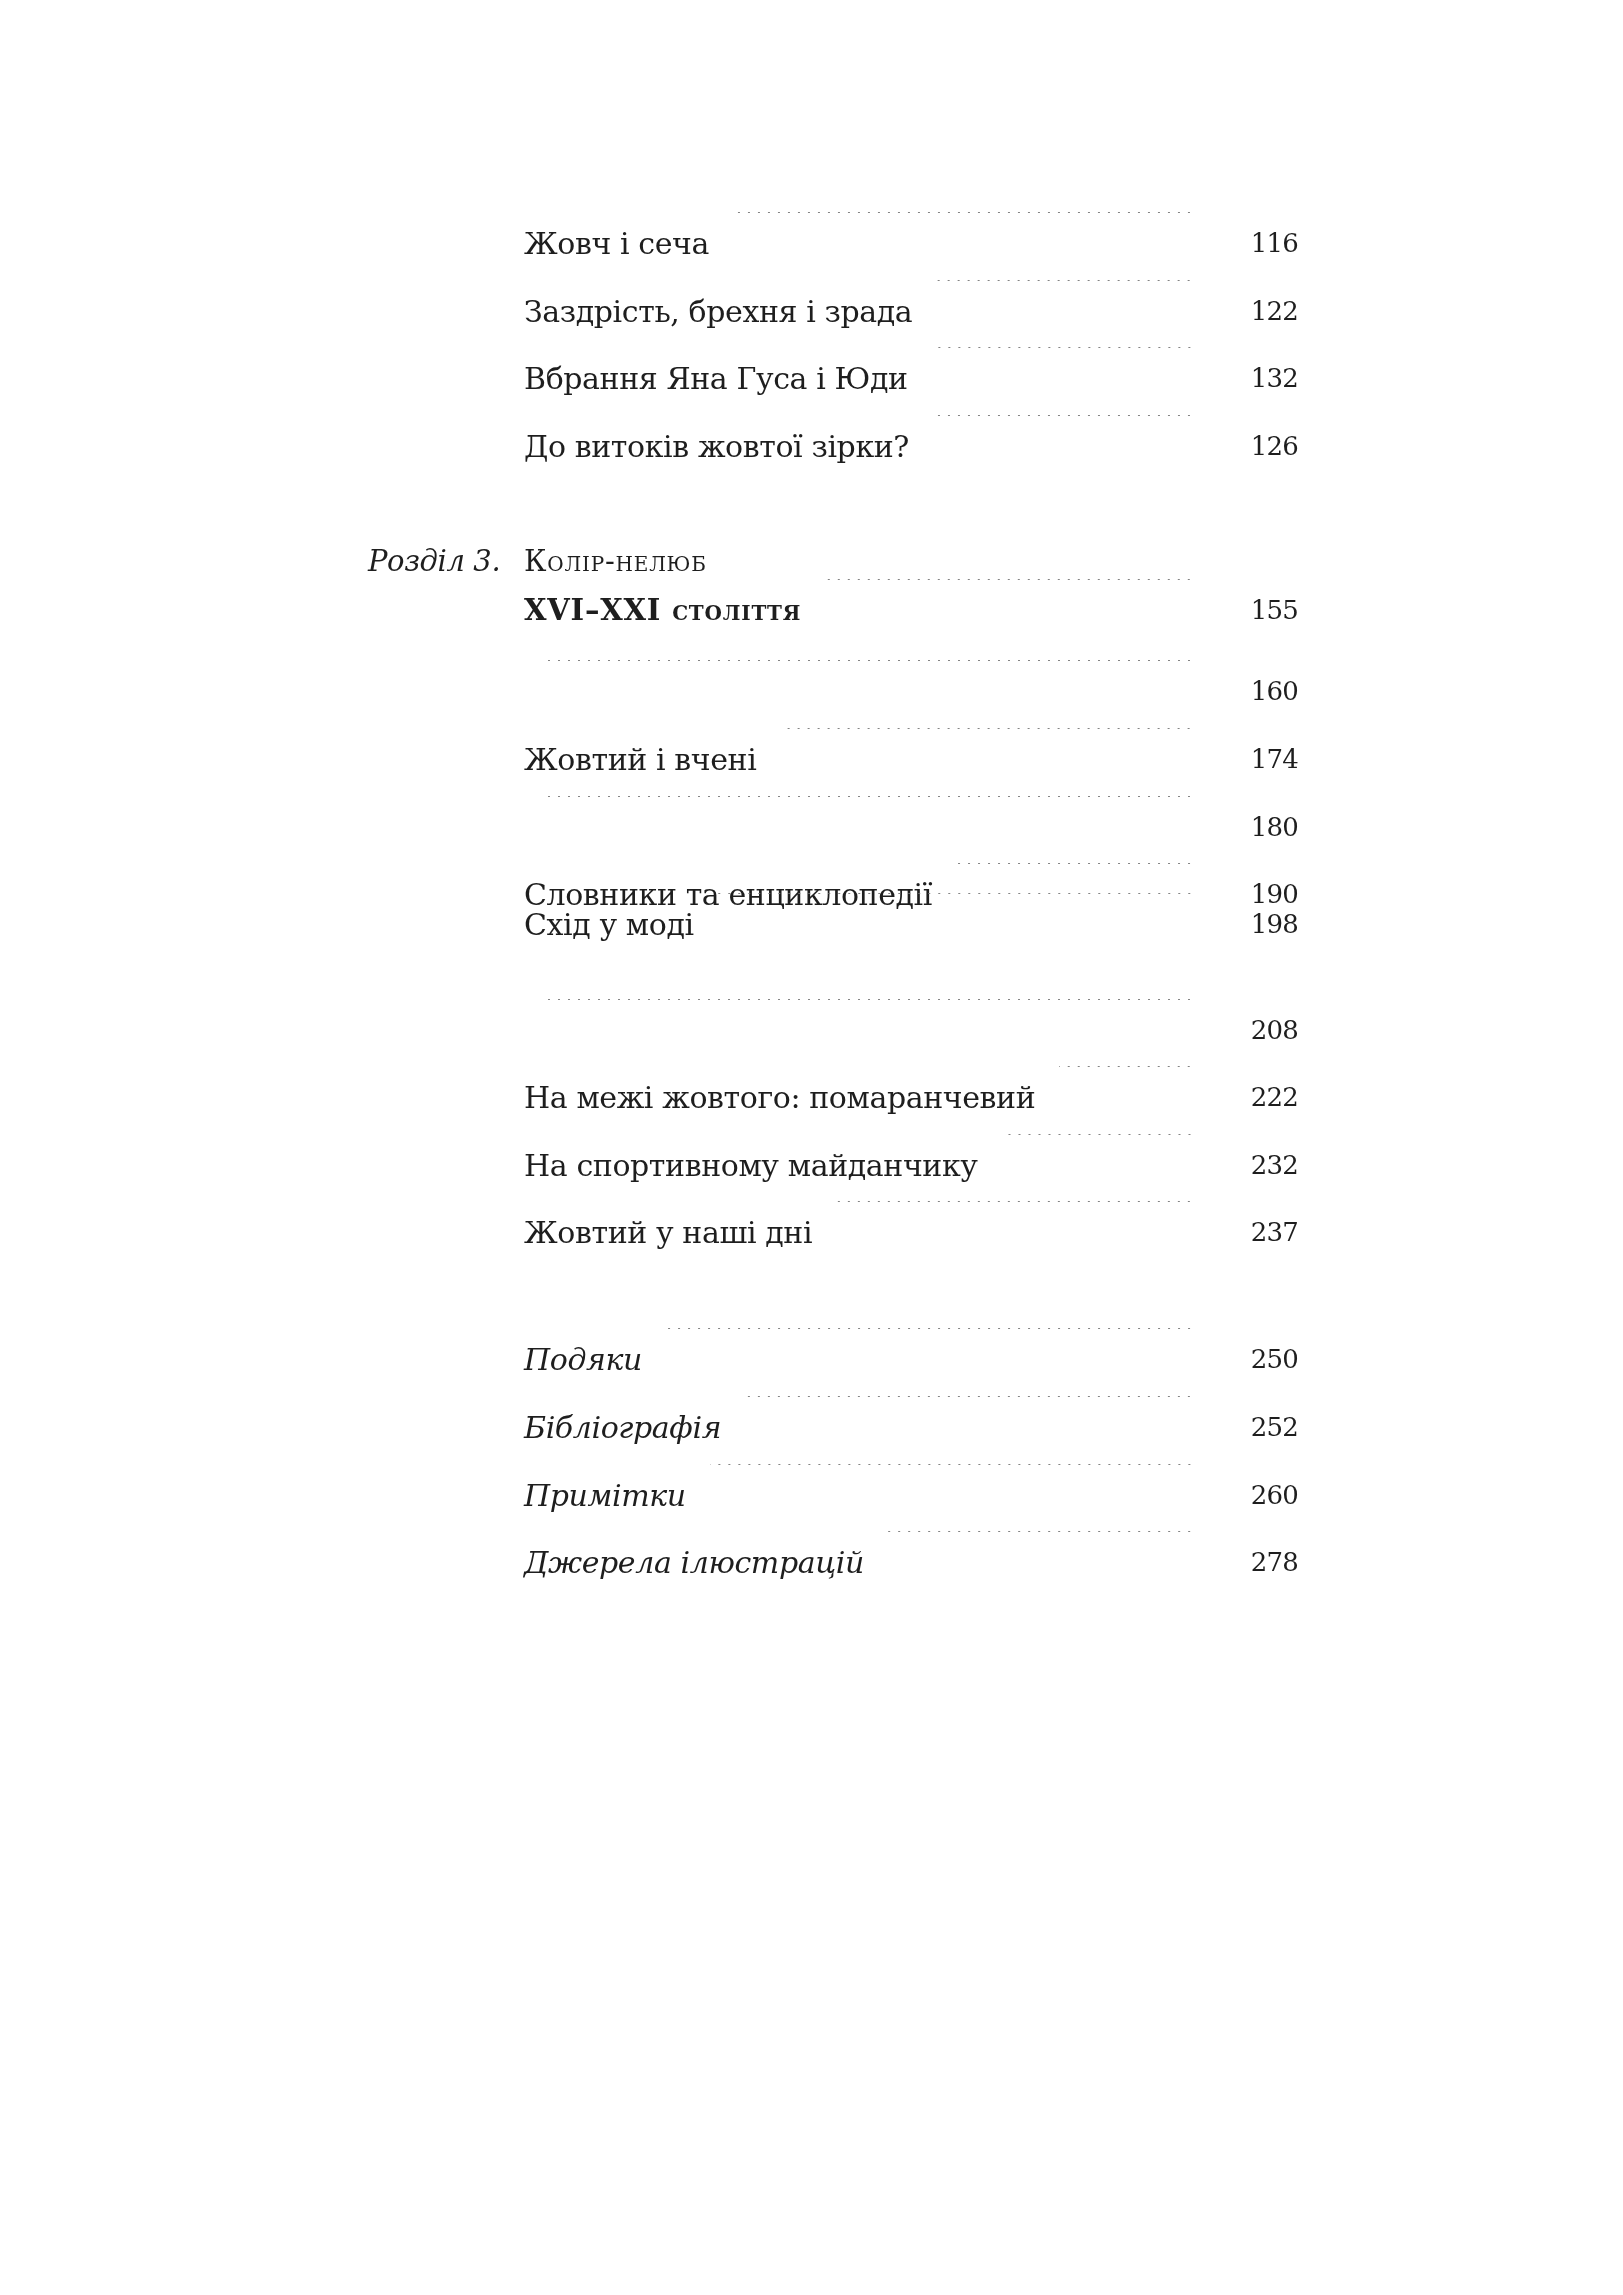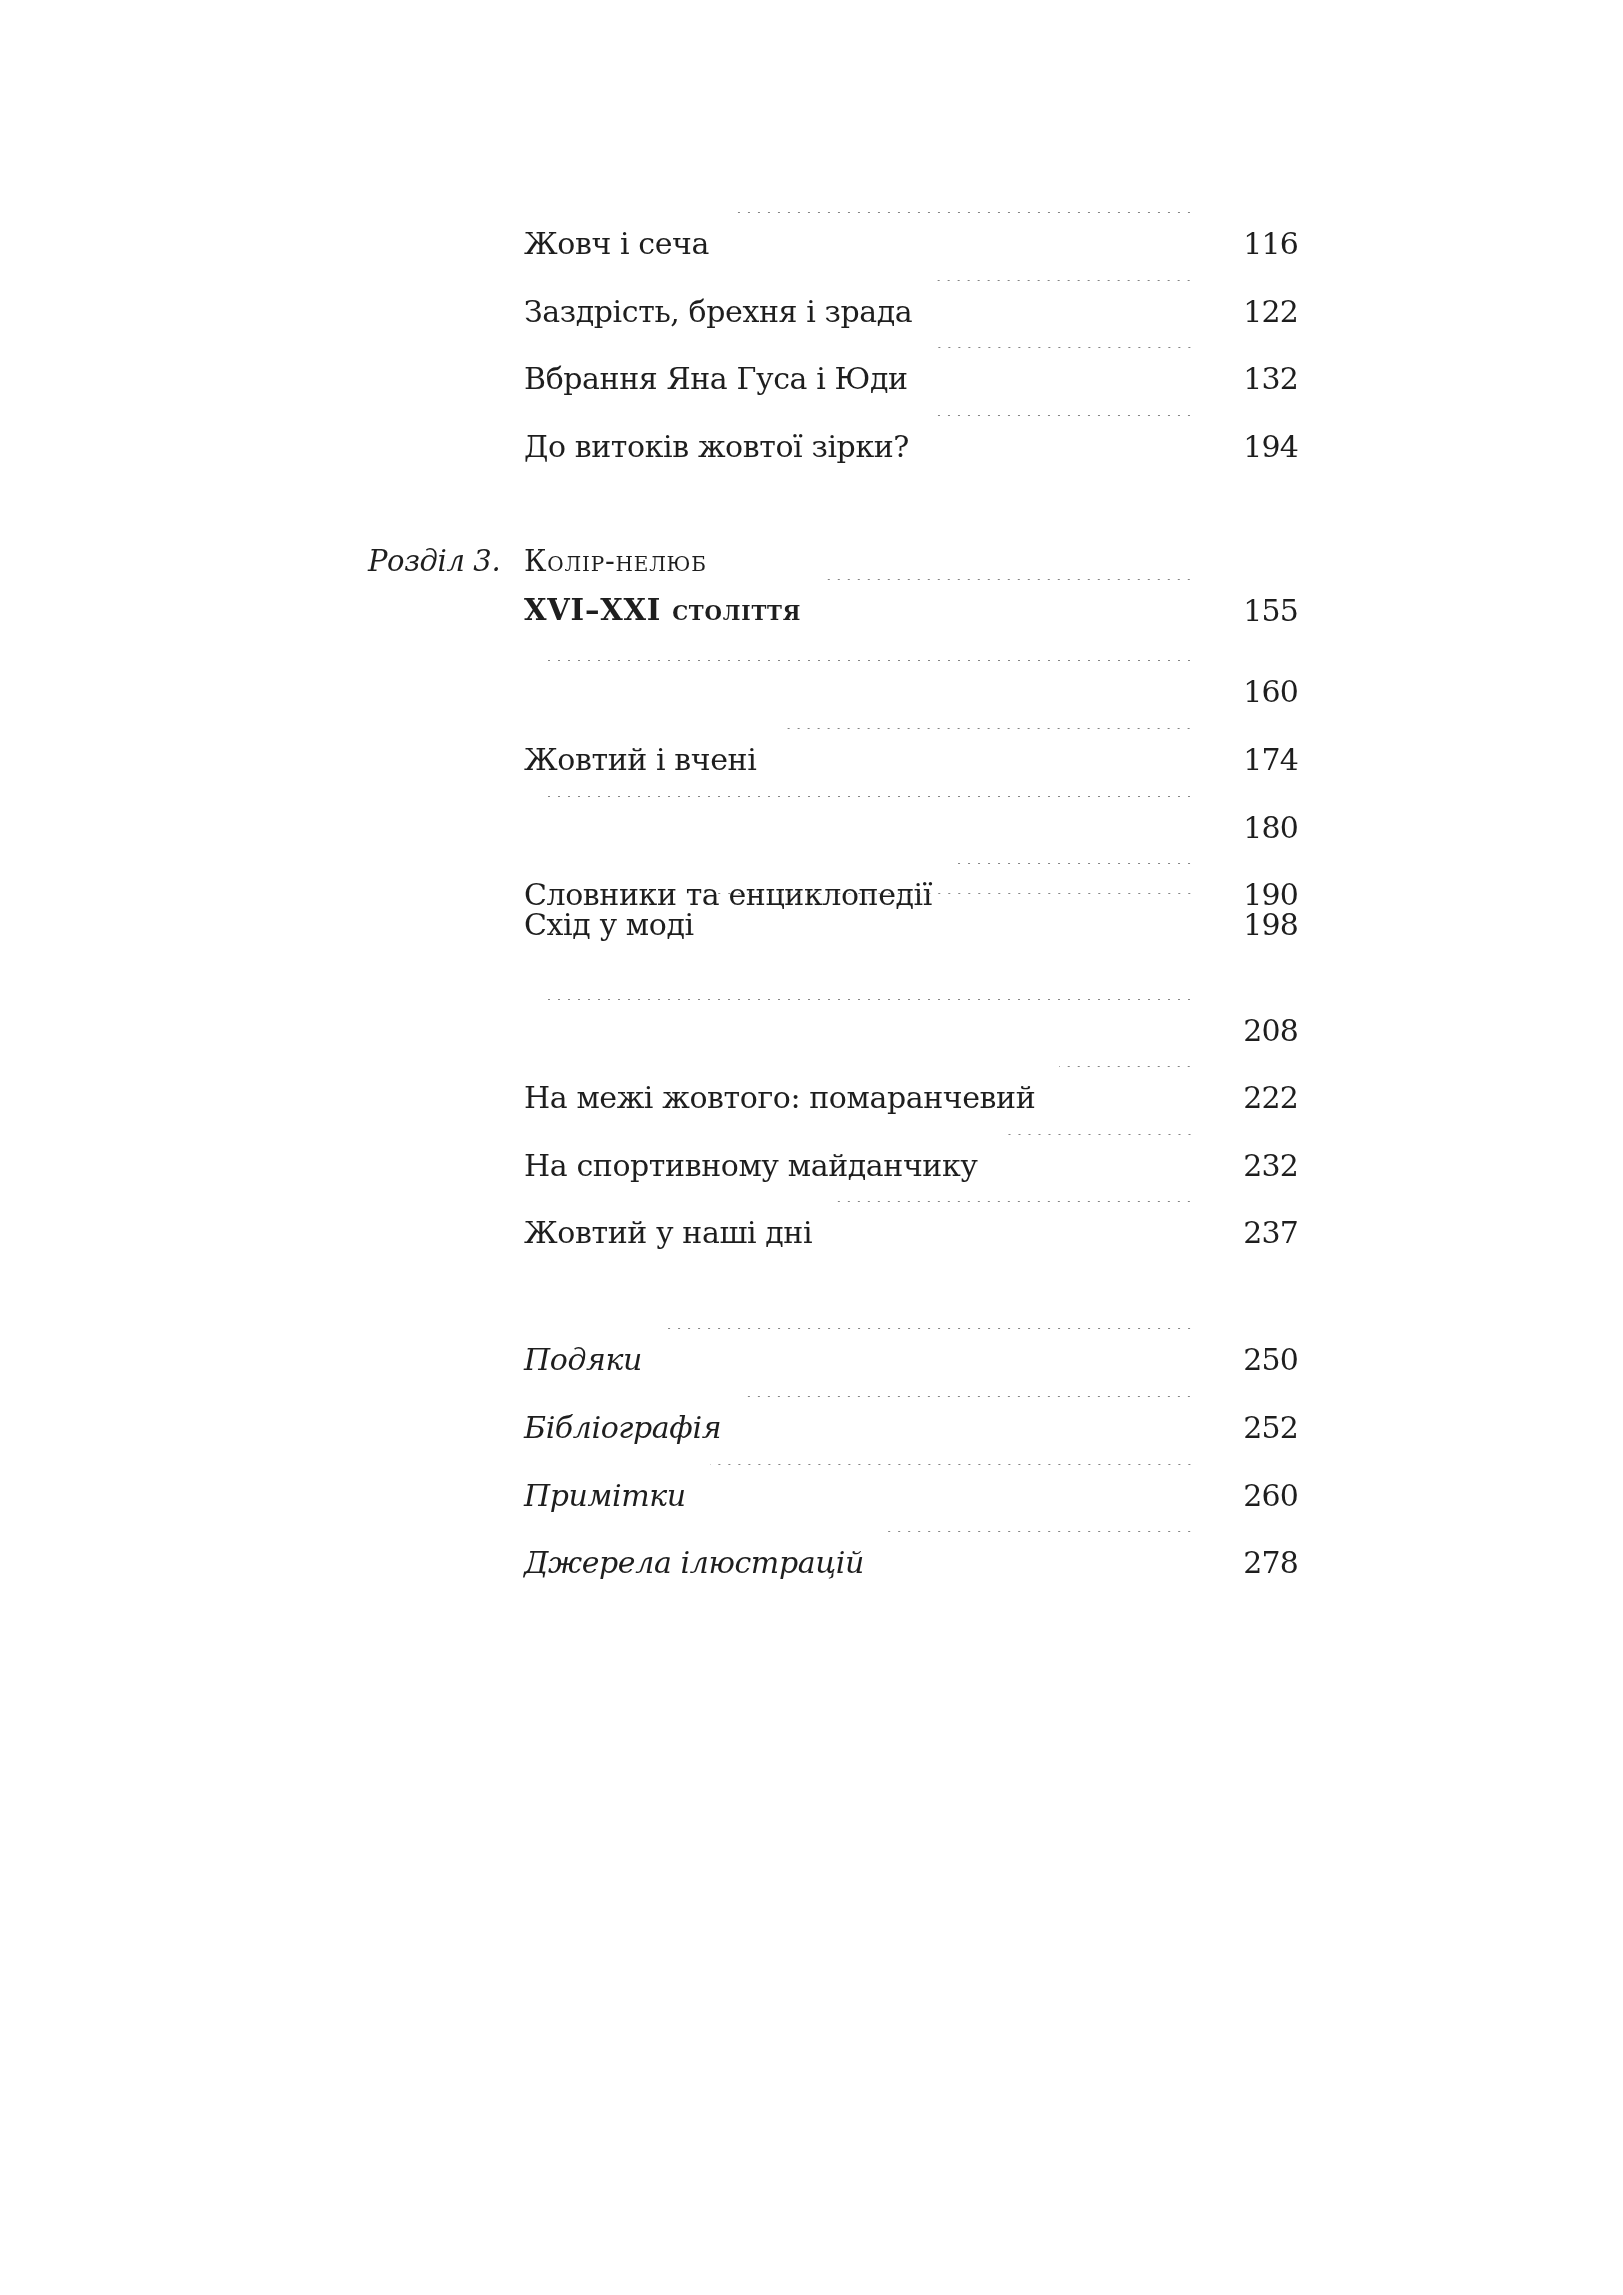--- a/index.html
+++ b/index.html
@@ -47,21 +47,21 @@
       background-image: radial-gradient(circle, #777 0.9px, transparent 1.2px);
       background-size: 10px 2.5px;
       background-repeat: repeat-x;
       background-position: right center;
       margin-right: 104px;
     }
     .toc-row .page-num {
       position: absolute;
       right: 0;
       white-space: nowrap;
-      font-size: 30px;
+      font-size: 26px;
       letter-spacing: -0.8px;
     }
     .toc-row.italic .title {
       font-style: italic;
     }
     .chapter-label {
       position: absolute;
       left: 368px;
       font-size: 29px;
       line-height: 47px;
@@ -103,21 +103,21 @@
       <span class="page-num">122</span>
     </div>
     <div class="toc-row" style="top:355px">
       <span class="title">Вбрання Яна Гуса і Юди</span>
       <span class="leader"></span>
       <span class="page-num">132</span>
     </div>
     <div class="toc-row" style="top:423px">
       <span class="title">До витоків жовтої зірки?</span>
       <span class="leader"></span>
-      <span class="page-num">194</span>
+      <span class="page-num">126</span>
     </div>
   </div>
 
   <div>
     <span class="chapter-label" style="top:538px">Розділ 3.</span>
     <span class="chapter-title-line" style="top:538px">Колір-нелюб</span>
     <div class="toc-row chapter" style="top:587px">
       <span class="title">XVI–XXI століття</span>
       <span class="leader"></span>
       <span class="page-num">155</span>

